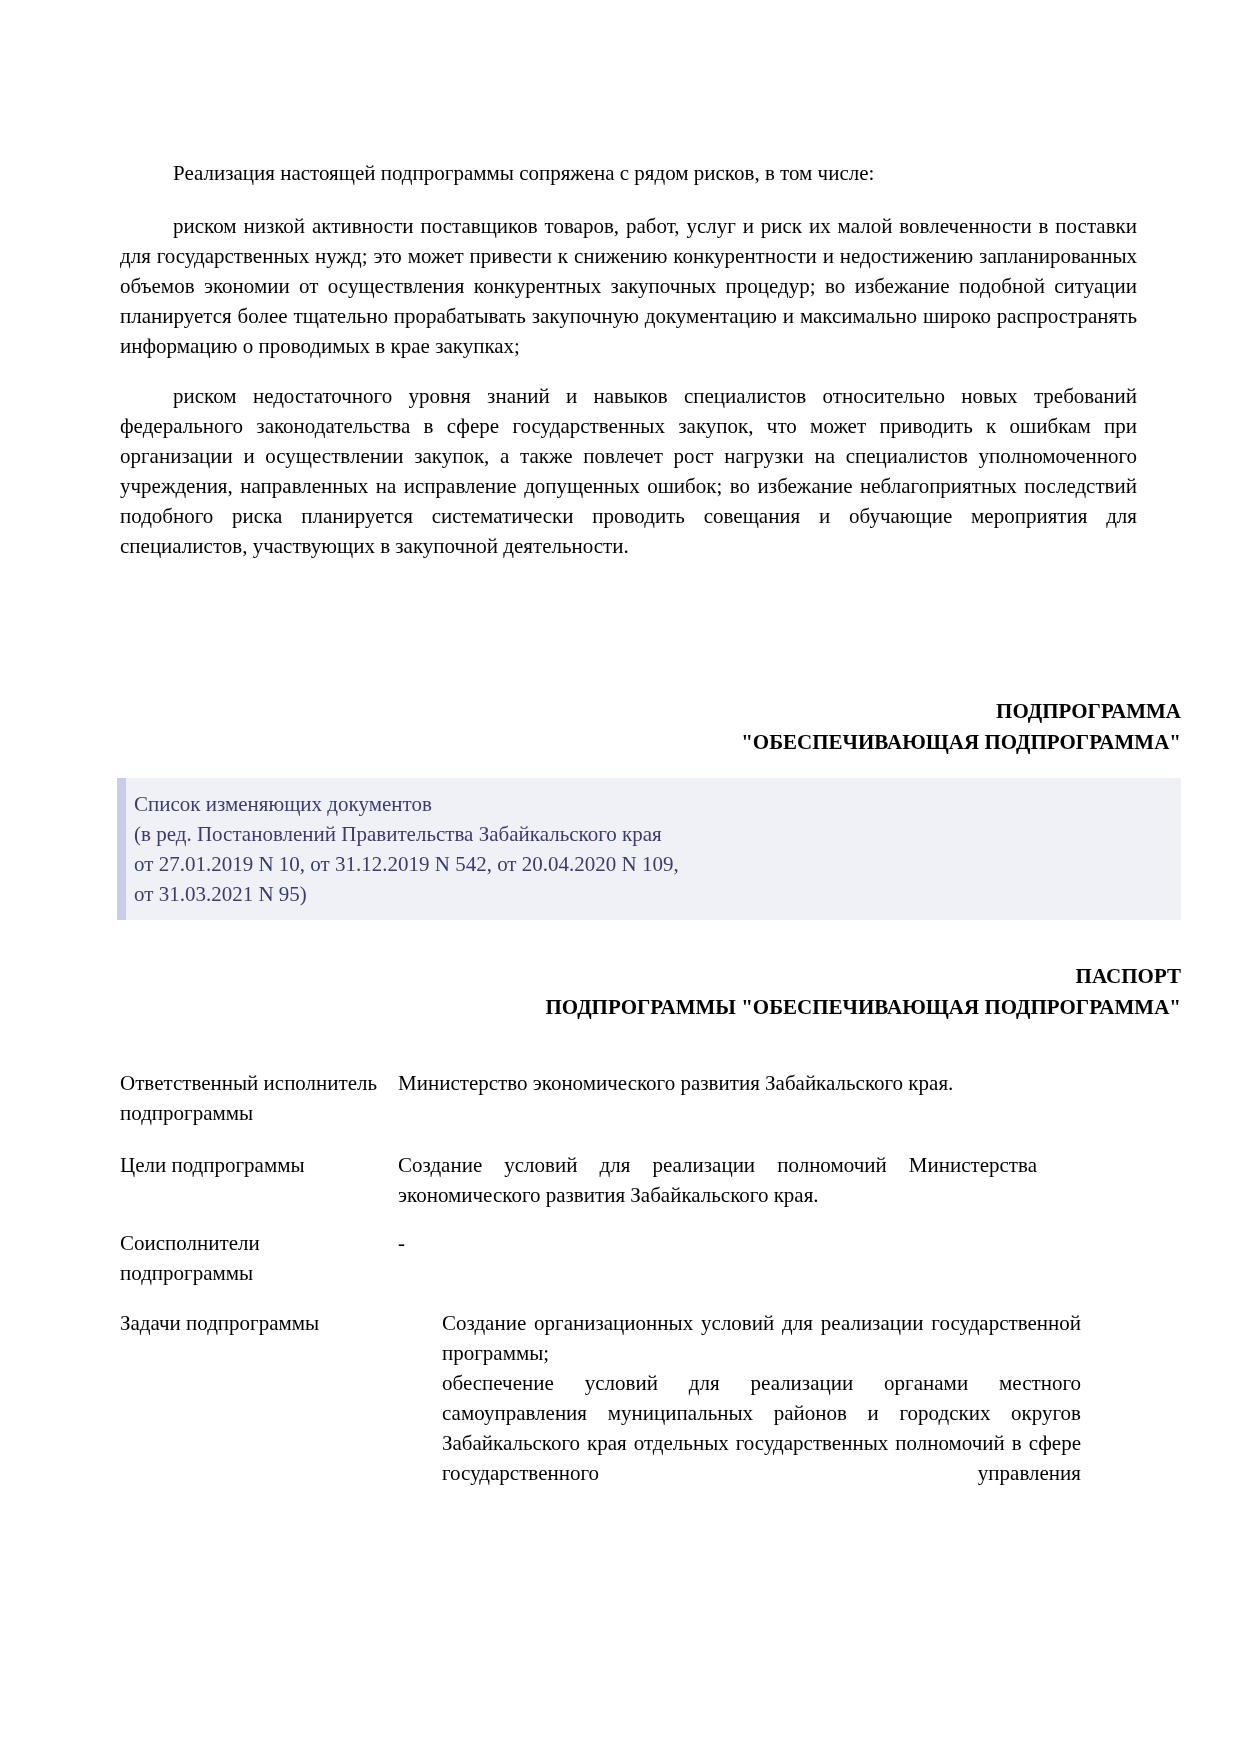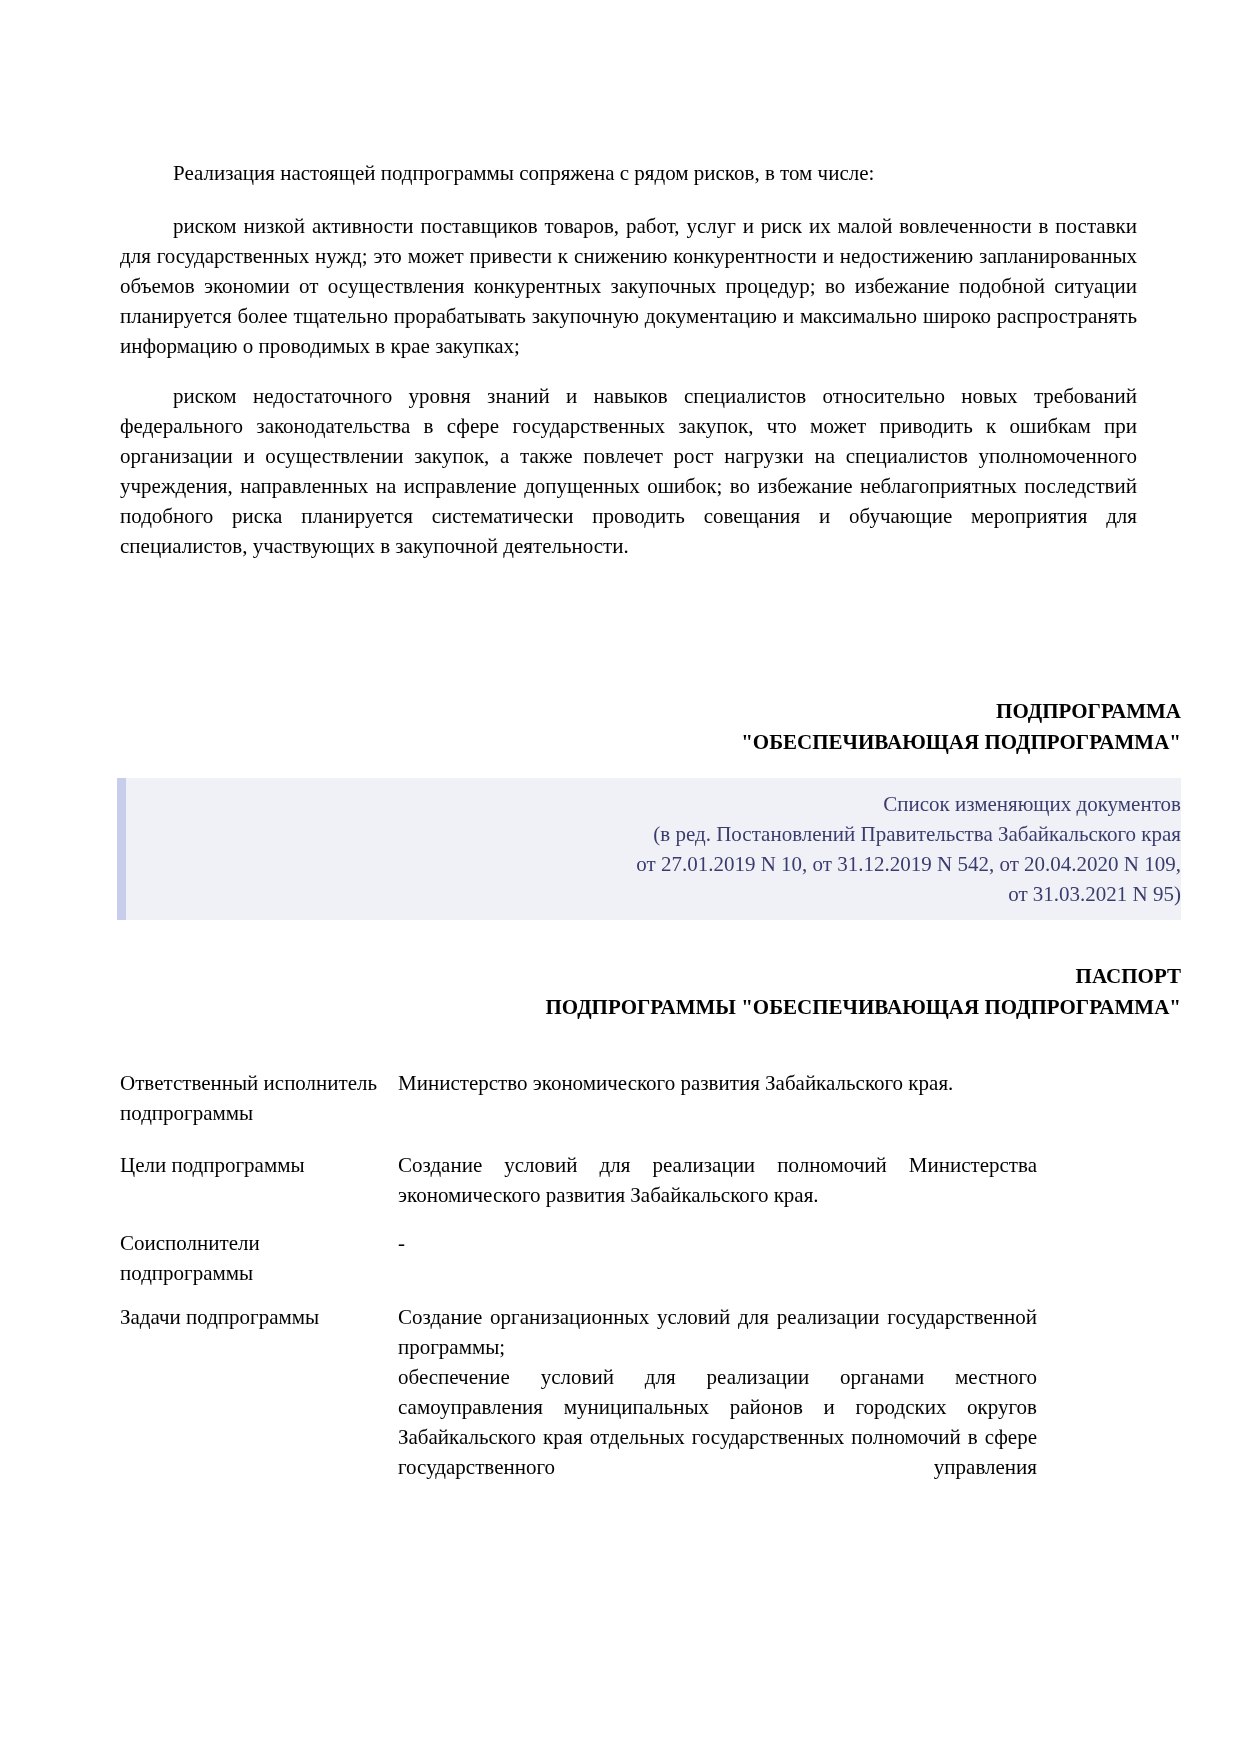--- a/index.html
+++ b/index.html
@@ -40,34 +40,34 @@
   .subprogram-title { margin-top: 135px; }
   .passport-title  { margin-top: 41px; }
 
   .amend-box {
     box-sizing: border-box;
     margin-top: 20px;
     margin-left: -3px;
     margin-right: -44px;
     background: var(--box-bg, #eff1f7);
     border-left: 9px solid var(--box-strip, #c7cdea);
-    padding: 11px 0;
-    text-align: right;
+    padding: 11px 8px;
+    text-align: left;
     color: var(--box-text, #3b3c6e);
     line-height: 30px;
   }
 
   .passport-table { margin-top: 45px; }
   .prow {
     display: grid;
     grid-template-columns: 278px 639px;
   }
   .prow-coexecutors { margin-top: 18px; }
   .prow-goals      { margin-top: 22px; }
-  .prow-tasks      { margin-top: 14px; }
+  .prow-tasks      { margin-top: 20px; gap: 44px; }
   .prow .label { text-align: left; }
   .prow .value p { text-align: justify; }
   .prow .value p.justify-all {
     text-align: justify;
     text-align-last: justify;
   }
 </style>
 </head>
 <body>
 

